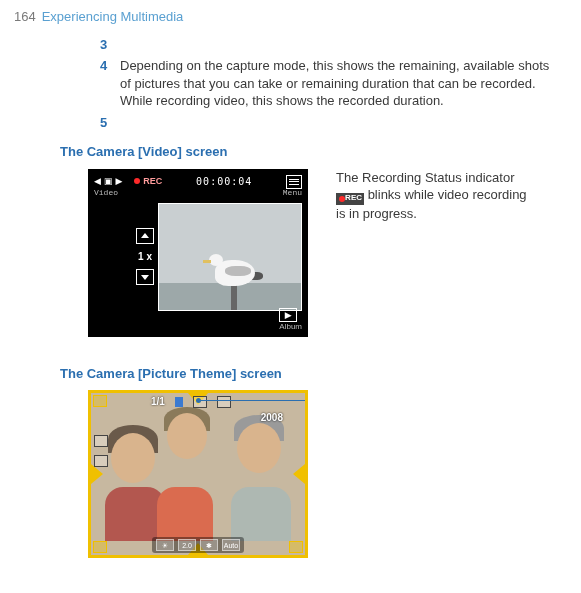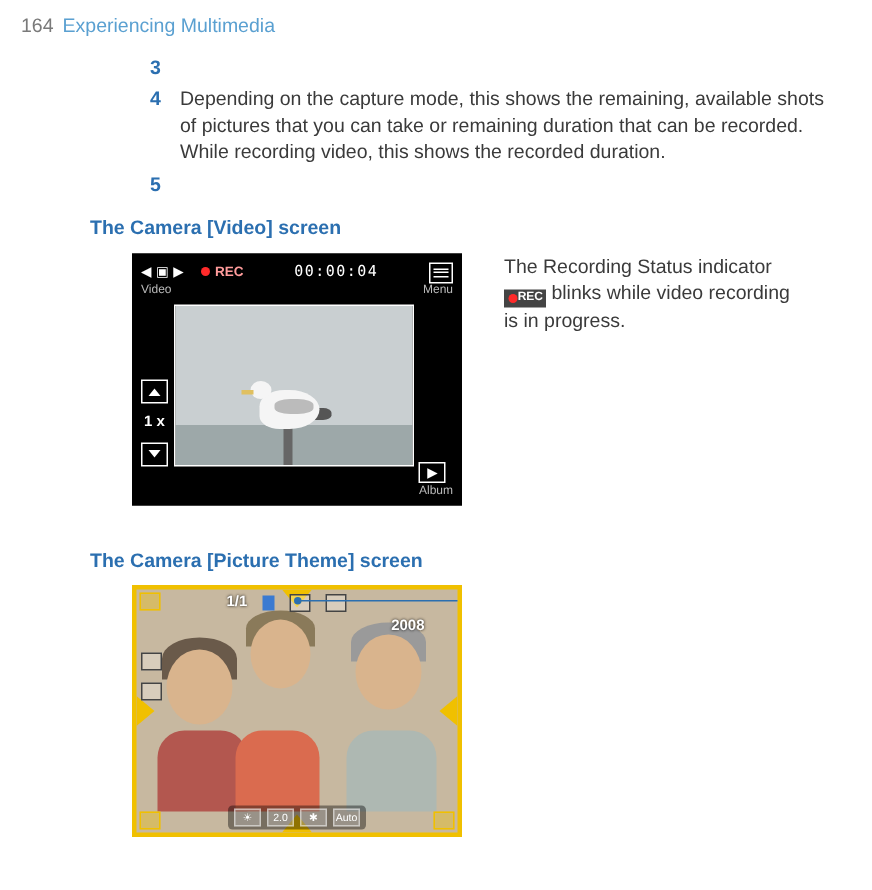--- a/index.html
+++ b/index.html
@@ -23,22 +23,22 @@
     .sub-heading { color: #2b6fb0; font-weight: bold; font-size: 13px; margin: 12px 0 8px 46px; }
     .media-row { display: flex; align-items: flex-start; margin-left: 74px; gap: 28px; }
     .video-shell { border: 2px solid #000; background: #000; width: 220px; height: 168px; position: relative; color: #fff; font-size: 10px; }
     .v-top { display: flex; justify-content: space-between; align-items: flex-start; padding: 4px 4px 0 4px; }
     .v-top-l { display: flex; gap: 3px; align-items: center; }
     .rec-dot { width: 6px; height: 6px; border-radius: 50%; background: #ff2a2a; }
     .rec-txt { color: #ff9c9c; font-weight: bold; font-size: 9px; }
     .v-time { font-size: 10px; font-family: monospace; letter-spacing: 1px; }
     .menu-box { width: 16px; height: 14px; border: 1px solid #fff; display: flex; flex-direction: column; justify-content: space-evenly; padding: 1px 2px; }
     .menu-box div { height: 1px; background: #fff; }
-    .v-sub { font-size: 8px; padding: 0 4px; display: flex; justify-content: space-between; color: #bbb; margin-top: -1px; }
-    .v-mid { display: flex; align-items: flex-end; padding: 4px; gap: 4px; }
+    .v-sub { font-size: 8px; padding: 0 4px; display: flex; justify-content: space-between; color: #bbb; margin-top: -1px; font-family: Liberation Mono, monospace; }
+    .v-mid { display: flex; align-items: center; padding: 4px; gap: 4px; margin-left: 42px; }
     .v-left-icons { display: flex; flex-direction: column; gap: 6px; align-items: center; }
     .v-ico { width: 18px; height: 16px; border: 1px solid #fff; display: flex; align-items: center; justify-content: center; font-size: 8px; }
     .v-zoom { font-size: 10px; font-weight: bold; }
     .v-photo { border: 1px solid #fff; width: 160px; height: 108px; background: linear-gradient(#c9cfd1 0%, #c9cfd1 75%, #9da8a9 75%, #9da8a9 100%); position: relative; overflow: hidden; }
     .gull-body { position: absolute; bottom: 24px; left: 56px; width: 40px; height: 26px; background: #f5f5f5; border-radius: 50% 60% 60% 40%; }
     .gull-head { position: absolute; bottom: 44px; left: 50px; width: 14px; height: 12px; background: #f5f5f5; border-radius: 50%; }
     .gull-beak { position: absolute; bottom: 47px; left: 44px; width: 8px; height: 3px; background: #e0c060; }
     .gull-tail { position: absolute; bottom: 30px; left: 90px; width: 14px; height: 8px; background: #555; border-radius: 0 40% 40% 0; }
     .gull-wing { position: absolute; bottom: 34px; left: 66px; width: 26px; height: 10px; background: #bbb; border-radius: 40%; }
     .post { position: absolute; bottom: 0; left: 72px; width: 6px; height: 28px; background: #666; }

